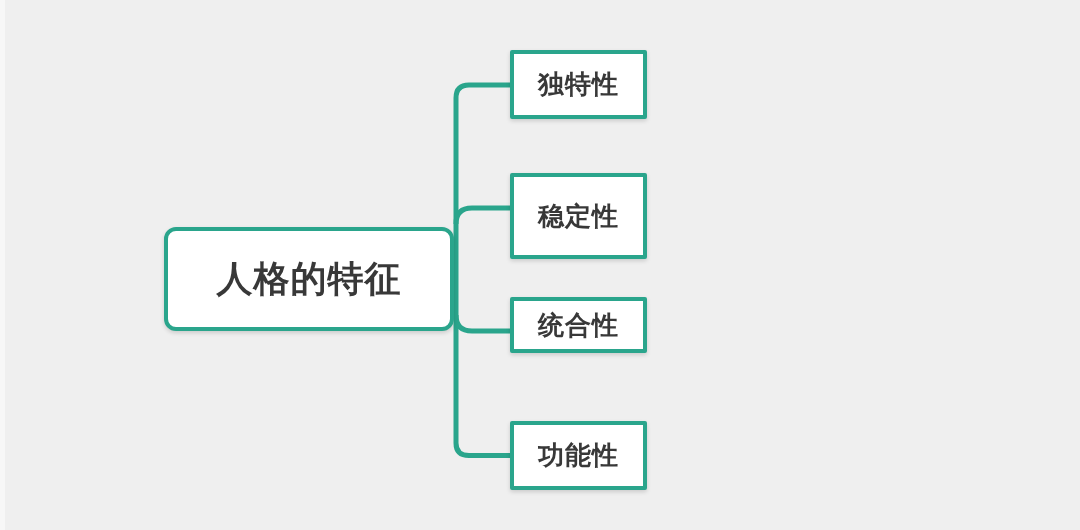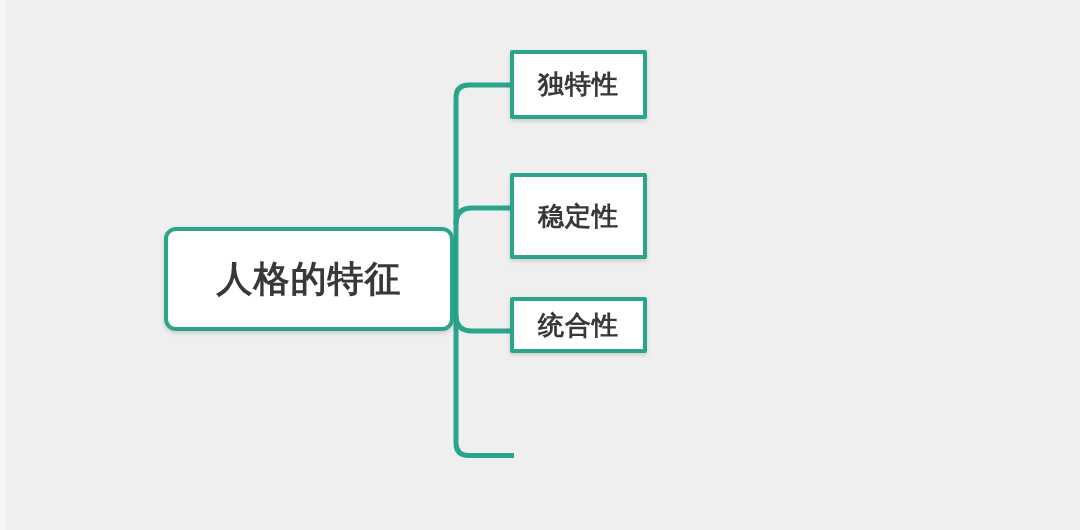--- a/index.html
+++ b/index.html
@@ -90,13 +90,16 @@
   </div>
 
   <div class="node child-node child-2">
     <span>稳定性</span>
   </div>
 
   <div class="node child-node child-3">
     <span>统合性</span>
   </div>
 
+  <div class="node child-node child-4">
+    <span>功能性</span>
+  </div>
 </div>
 
 </body></html>

